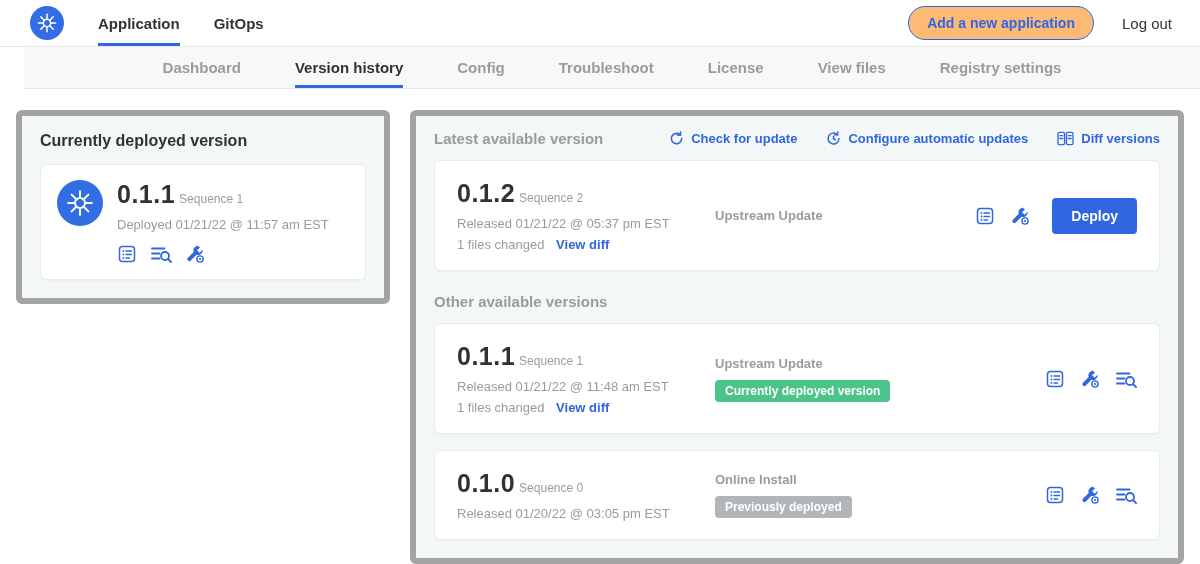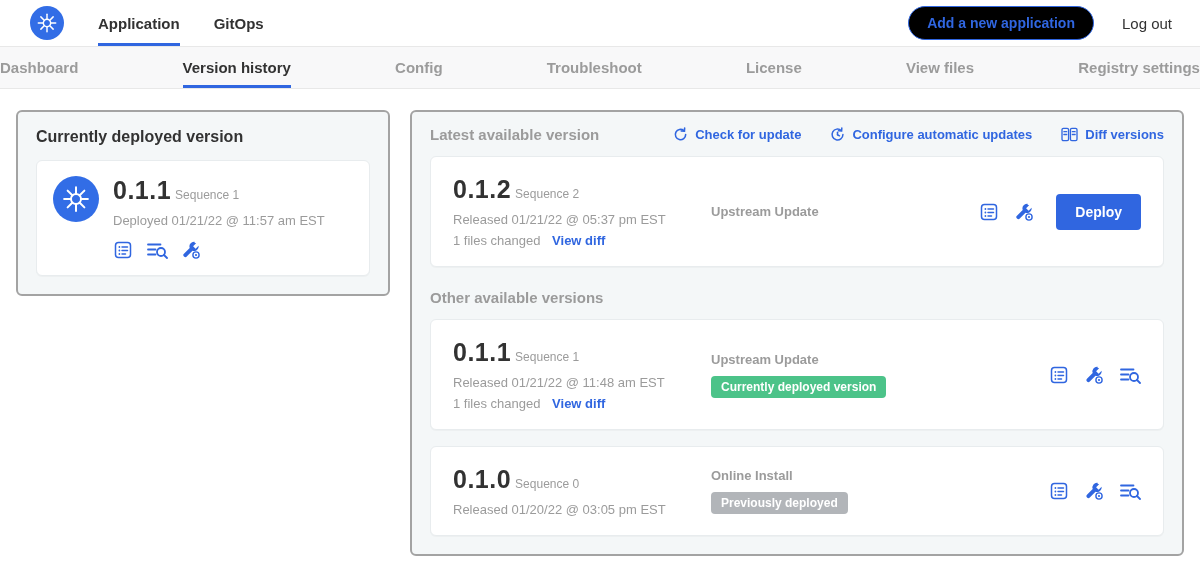--- a/index.html
+++ b/index.html
@@ -23,40 +23,40 @@
     display:flex; align-items:center; justify-content:center; flex-shrink:0;
   }
   .topnav-tab {
     display:flex; align-items:center; height:100%;
     margin-left:34px; font-size:15px; font-weight:700; color:#323232;
     border-bottom:3px solid transparent; padding-top:3px; cursor:pointer;
   }
   .topnav-tab.active { border-bottom-color:var(--accent); }
   .topbar-right { display:flex; align-items:center; }
   .add-app-btn {
-    font-family:inherit; background:#000000; color:var(--accent);
+    font-family:inherit; background:#fdba74; color:var(--accent);
     border:1px solid var(--accent); border-radius:18px;
     padding:8px 18px; font-size:14px; font-weight:700; cursor:pointer;
   }
   .logout { font-size:15px; color:#323232; margin-left:28px; cursor:pointer; }
 
   
   .subnav {
     height:42px; background:#f8f8f9; border-bottom:1px solid #e8e8e8;
-    display:flex; align-items:stretch; justify-content:space-between; gap:54px;
+    display:flex; align-items:stretch; justify-content:center; gap:54px;margin-left:24px;
   }
   .subnav-item {
     display:flex; align-items:center; font-size:15px; font-weight:600;
     color:#9b9b9b; cursor:pointer; border-bottom:3px solid transparent; padding-top:3px;
   }
   .subnav-item.active { color:#323232; font-weight:700; border-bottom-color:var(--accent); }
 
   
   .content { display:flex; gap:20px; padding:21px 16px; align-items:flex-start; }
-  .panel { background:#f4f7f8; border:2px solid #a3a3a3; border-radius:6px; }
+  .panel { background:#f4f7f8; border:6px solid #a3a3a3; border-radius:6px; }
 
   .left-panel { width:374px; padding:16px 18px 18px; }
   .left-panel h2 { font-size:16px; font-weight:700; color:#323232; margin-bottom:14px; }
   .deployed-card {
     background:#fff; border:1px solid #e8ecee; border-radius:6px;
     box-shadow:0 1px 1px rgba(0,0,0,0.03); padding:15px 16px; display:flex; gap:14px;
   }
   .logo-circle.lg { width:46px; height:46px; }
   .version-line { display:flex; align-items:baseline; gap:4px; }
   .version-big { font-size:25px; font-weight:700; color:#323232; letter-spacing:0.5px; }

